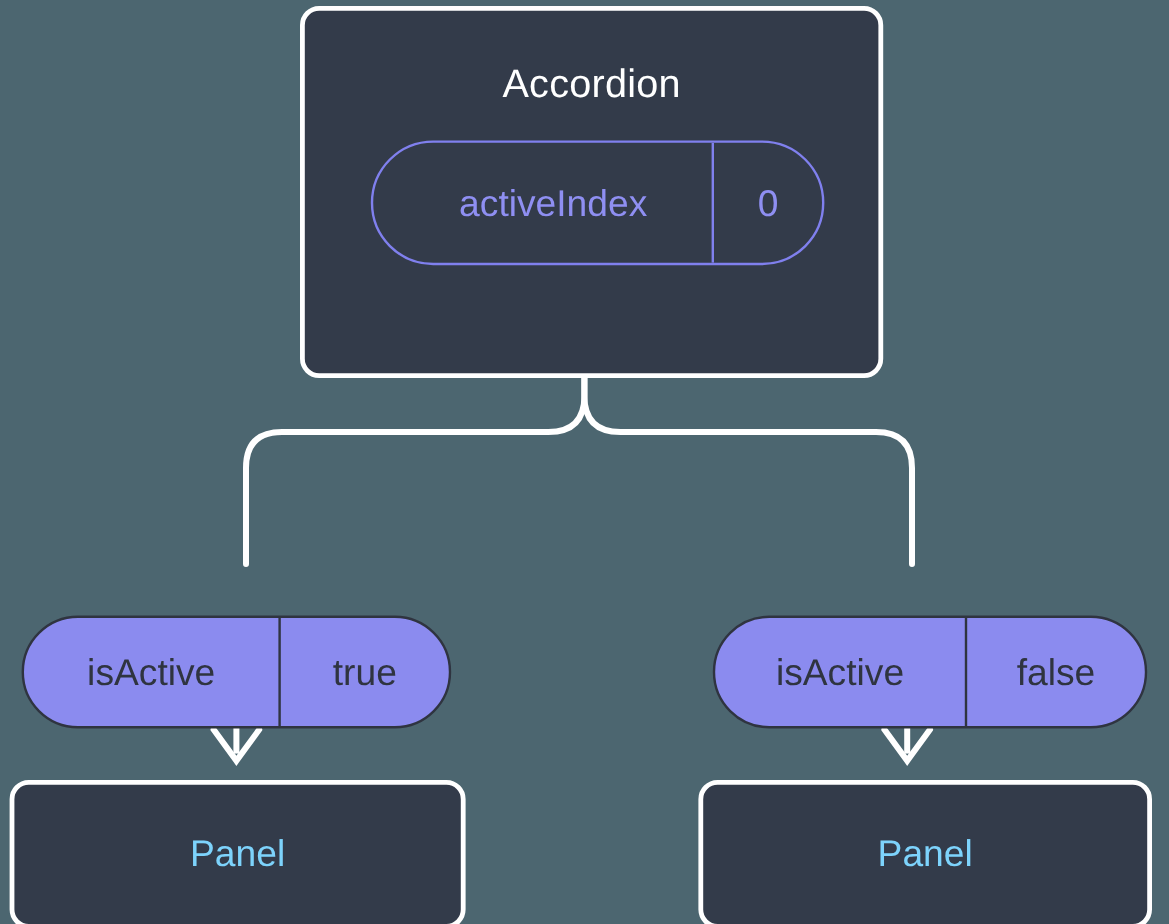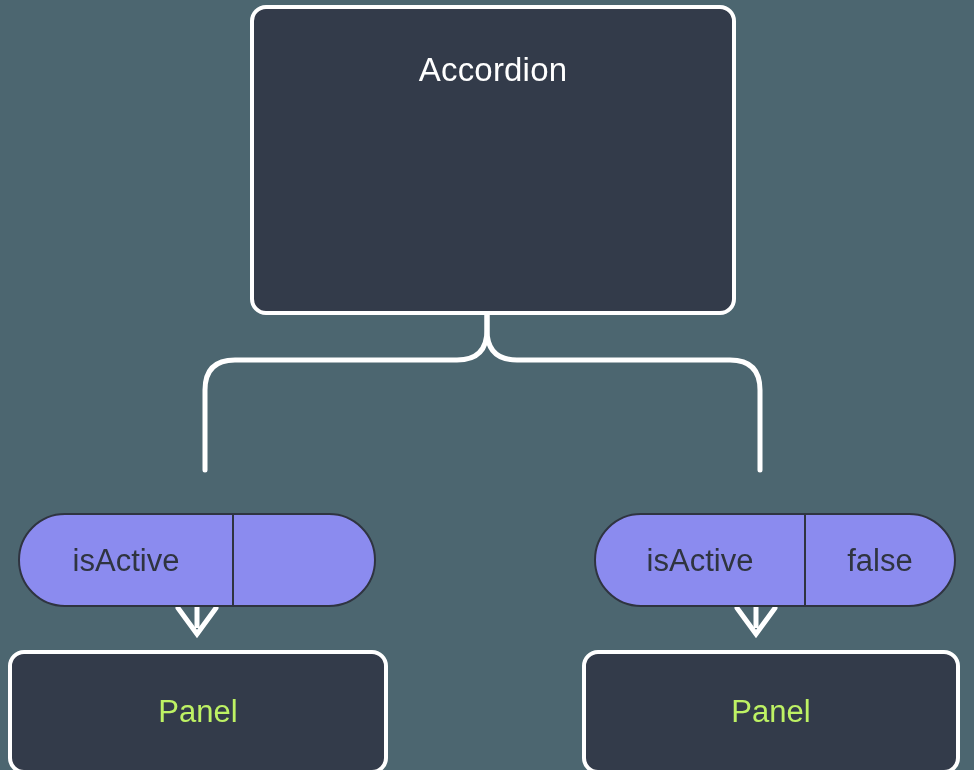--- a/index.html
+++ b/index.html
@@ -157,21 +157,21 @@
     top: 650px;
     width: 378px;
     height: 124px;
   }
   .panel-label {
     position: absolute;
     left: 0;
     right: 0;
     top: 42px;
     text-align: center;
-    color: #bef264;
+    color: #7dd3fc;
     font-size: 31px;
     font-weight: 500;
     line-height: 1;
   }
 </style>
 </head>
 <body>
 
 <div id="diagram-root">
 
@@ -189,25 +189,31 @@
     <g>
       <line x1="756" y1="563" x2="756" y2="628" stroke="#ffffff" stroke-width="5" stroke-linecap="butt"></line>
       <path d="M 737 608 L 756 634 L 775 608" fill="none" stroke="#ffffff" stroke-width="5" stroke-linecap="round" stroke-linejoin="miter"></path>
     </g>
   </svg>
 
   <div class="node-box" id="accordion-node">
 
     <div class="node-title">Accordion</div>
 
+    <div class="pill-outline" id="accordion-state-pill">
+      <span class="pill-key">activeIndex</span>
+      <span class="pill-divider"></span>
+      <span class="pill-val">0</span>
+    </div>
   </div>
 
   <div class="pill-filled" id="pill-left">
     <span class="pill-key">isActive</span>
     <span class="pill-divider"></span>
+    <span class="pill-val">true</span>
   </div>
 
   <div class="pill-filled" id="pill-right">
     <span class="pill-key">isActive</span>
     <span class="pill-divider"></span>
     <span class="pill-val">false</span>
   </div>
 
   <div class="node-box" id="panel-left">
     <div class="panel-label">Panel</div>

